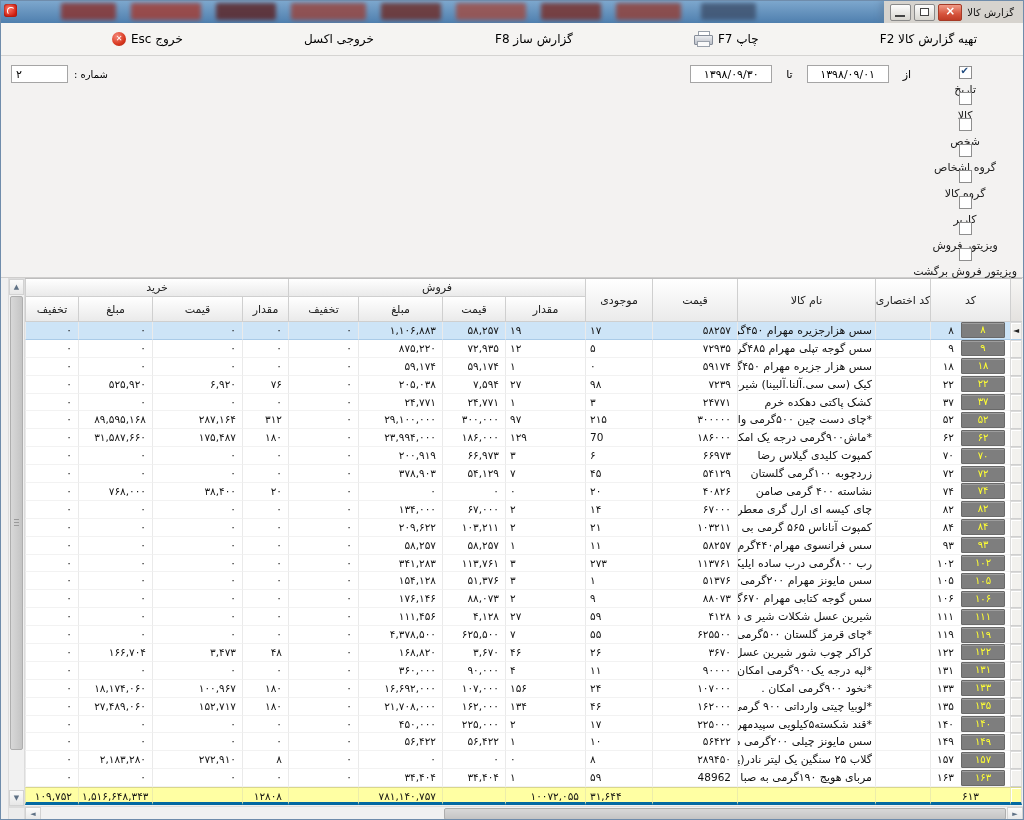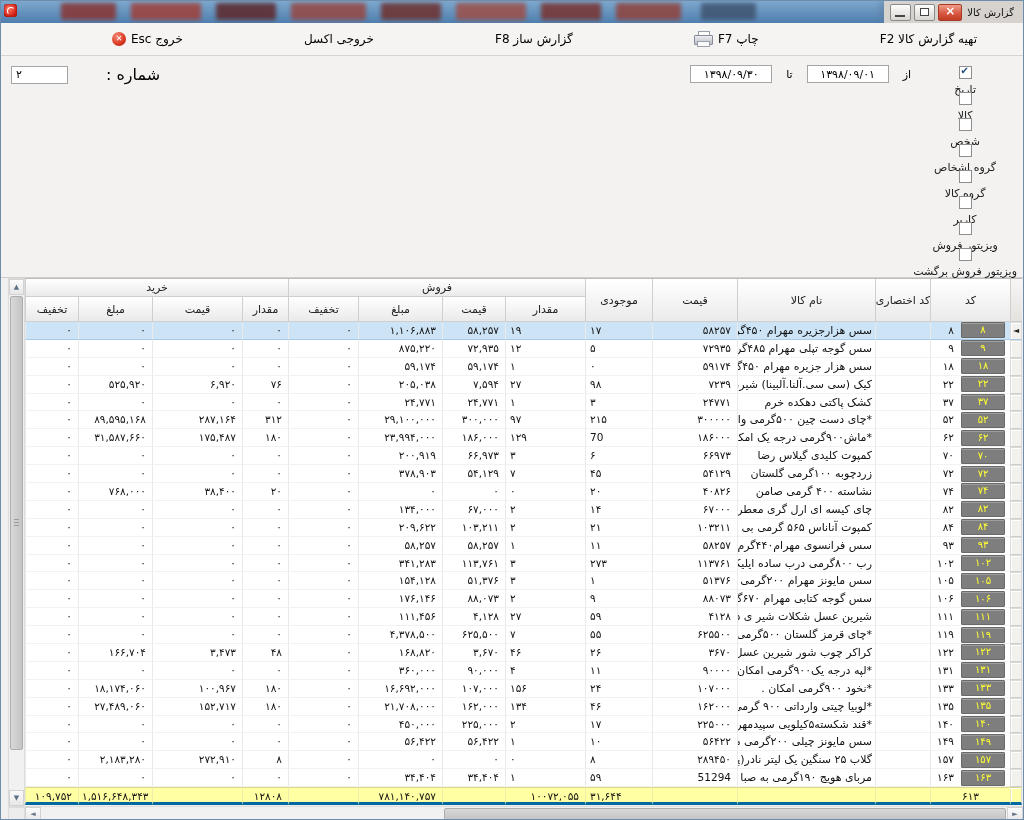--- a/index.html
+++ b/index.html
@@ -33,21 +33,21 @@
   .cb-list{position:absolute;top:10px;right:6px;display:flex;flex-direction:column;}
   .cb-row{display:flex;align-items:center;gap:4px;height:18px;margin-bottom:8px;flex-direction:column;}
   .cb-box{width:13px;height:13px;background:#fff;border:1px solid #8e8e8e;box-sizing:border-box;position:relative;flex:0 0 13px;}
   .cb-box.checked:after{content:"✔";position:absolute;left:1px;top:-2px;font-size:10px;color:#1f4a7e;}
   .cb-label{font-size:11px;color:#1a1a1a;white-space:nowrap;}
   .date-row{position:absolute;top:9px;right:112px;display:flex;align-items:center;gap:14px;}
   .date-row .lbl{font-size:11px;}
   .txt-input{height:18px;border:1px solid #a5a5a5;background:#fff;font-size:11px;font-family:inherit;box-sizing:border-box;}
   .date-input{width:82px;text-align:center;direction:ltr;}
   .num-wrap{position:absolute;top:9px;left:10px;display:flex;align-items:center;gap:6px;direction:rtl;}
-  .num-wrap .lbl{font-size:16px;margin-left:32px;}
+  .num-wrap .lbl{font-size:10px;}
   .num-input{width:57px;text-align:left;direction:ltr;padding:0 4px;}
 
   
   .table-section{position:relative;height:543px;background:#f0f0f0;}
   .grid{position:absolute;top:0;right:1px;width:997px;display:grid;direction:rtl;
         grid-template-columns:12px 80px 55px 138px 85px 67px 80px 63px 84px 70px 46px 90px 74px 53px;
         grid-template-rows:18px 25px;grid-auto-rows:17.9px;background:#fff;border-top:1px solid #bdbdbd;}
   .hcell{background:linear-gradient(#ffffff,#eaeaea);border-left:1px solid #cfcfcf;border-bottom:1px solid #cfcfcf;
          display:flex;align-items:center;justify-content:center;font-size:11px;color:#222;white-space:nowrap;overflow:hidden;}
   .hsel{background:linear-gradient(#f7f6f4,#e4e2df);}
@@ -625,21 +625,21 @@
         <div class="cell c-num">۲۷۲,۹۱۰</div>
         <div class="cell c-num">۲,۱۸۳,۲۸۰</div>
         <div class="cell c-num">۰</div>
         <div class="cell c-sel"></div>
         <div class="cell c-code">
           <span class="code-num">۱۶۳</span>
           <span class="code-badge">۱۶۳</span>
         </div>
         <div class="cell c-short"></div>
         <div class="cell c-name">مربای هویج ۱۹۰گرمی به صبا</div>
-        <div class="cell c-num">51294</div>
+        <div class="cell c-num">48962</div>
         <div class="cell c-numl">۵۹</div>
         <div class="cell c-numl">۱</div>
         <div class="cell c-num">۳۴,۴۰۴</div>
         <div class="cell c-num">۳۴,۴۰۴</div>
         <div class="cell c-num">۰</div>
         <div class="cell c-num">۰</div>
         <div class="cell c-num">۰</div>
         <div class="cell c-num">۰</div>
         <div class="cell c-num">۰</div>
         <div class="cell total c-sel"></div>

